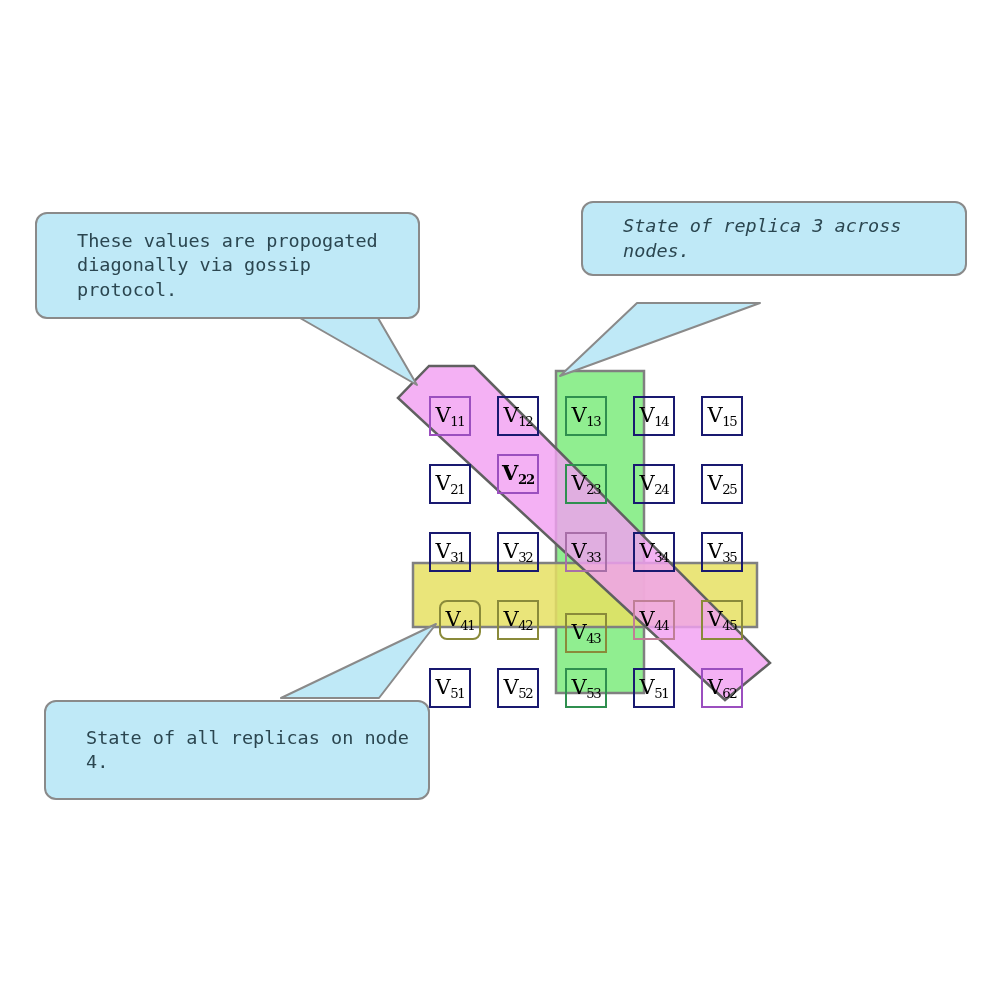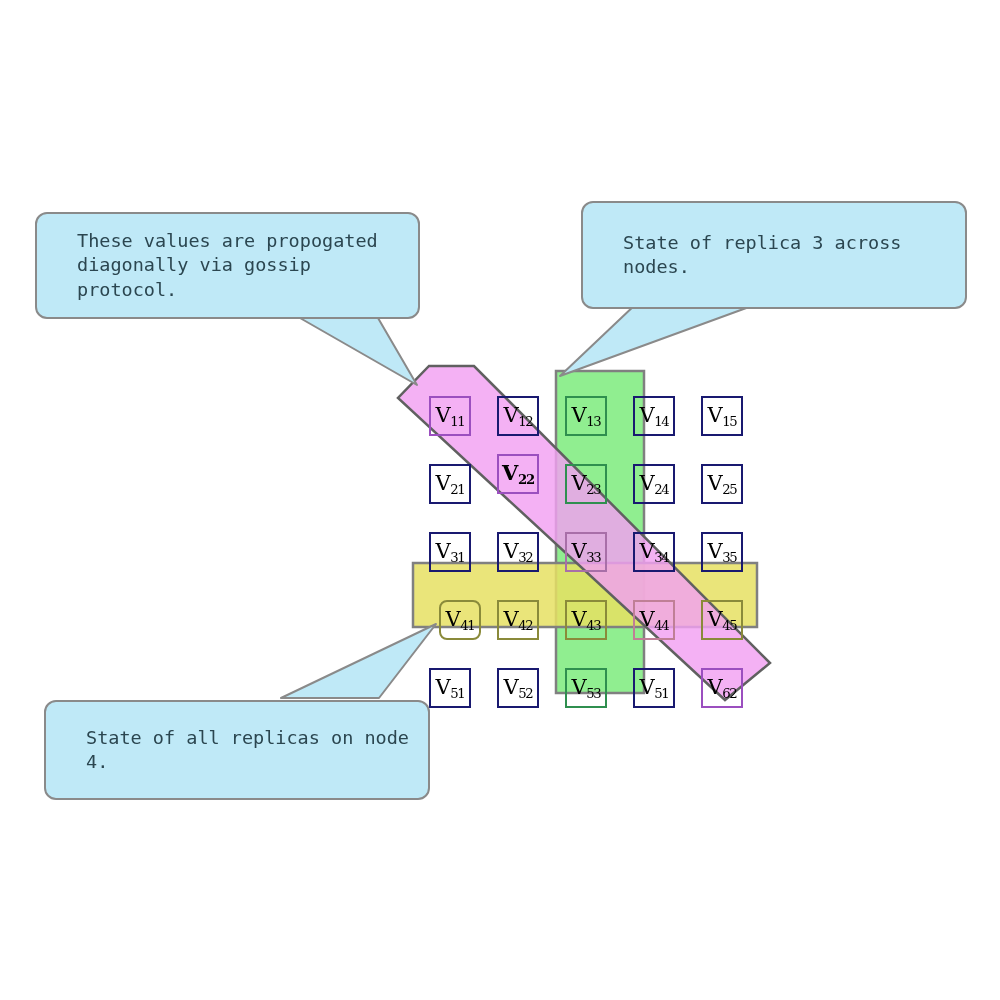--- a/index.html
+++ b/index.html
@@ -123,21 +123,21 @@
       </div>
       <div class="cell " style="left: 701px; top: 532px;">
         <span class="lbl">V<sub>35</sub></span>
       </div>
       <div class="cell b-olive" style="left: 439px; top: 600px; border-radius: 8px;">
         <span class="lbl">V<sub>41</sub></span>
       </div>
       <div class="cell b-olive" style="left: 497px; top: 600px;">
         <span class="lbl">V<sub>42</sub></span>
       </div>
-      <div class="cell b-olive" style="left: 565px; top: 600px;">
+      <div class="cell b-olive" style="left: 565px; top: 613px;">
         <span class="lbl">V<sub>43</sub></span>
       </div>
       <div class="cell b-rose" style="left: 633px; top: 600px;">
         <span class="lbl">V<sub>44</sub></span>
       </div>
       <div class="cell b-olive" style="left: 701px; top: 600px;">
         <span class="lbl">V<sub>45</sub></span>
       </div>
       <div class="cell " style="left: 429px; top: 668px;">
         <span class="lbl">V<sub>51</sub></span>
@@ -159,21 +159,21 @@
   <svg class="layer" id="callouts-layer" viewBox="0 0 1000 1000">
       <polygon points="300,318 378,318 417,385" fill="#bfe9f7" stroke="#8a8a8a" stroke-width="2" stroke-linejoin="round"></polygon>
       <polygon points="637,303 760,303 560,376" fill="#bfe9f7" stroke="#8a8a8a" stroke-width="2" stroke-linejoin="round"></polygon>
       <polygon points="281,698 379,698 436,624" fill="#bfe9f7" stroke="#8a8a8a" stroke-width="2" stroke-linejoin="round"></polygon>
     </svg>
   <div id="callout-boxes">
       <div class="callout tone-dark" style="left: 35px; top: 212px; width: 385px; height: 107px; background: rgb(191, 233, 247); border-color: rgb(138, 138, 138);">
         <div class="ctext">These values are propogated
 diagonally via gossip protocol.</div>
       </div>
-      <div class="callout tone-dark" style="left: 581px; top: 201px; width: 386px; height: 108px; background: rgb(191, 233, 247); border-color: rgb(138, 138, 138);">
+      <div class="callout tone-dark" style="left: 581px; top: 201px; width: 386px; height: 75px; background: rgb(191, 233, 247); border-color: rgb(138, 138, 138); font-style: italic;">
         <div class="ctext">State of replica 3 across nodes.</div>
       </div>
       <div class="callout tone-dark" style="left: 44px; top: 700px; width: 386px; height: 100px; background: rgb(191, 233, 247); border-color: rgb(138, 138, 138);">
         <div class="ctext">State of all replicas on node 4.</div>
       </div>
     </div>
 
 </div>
 
 </body></html>

